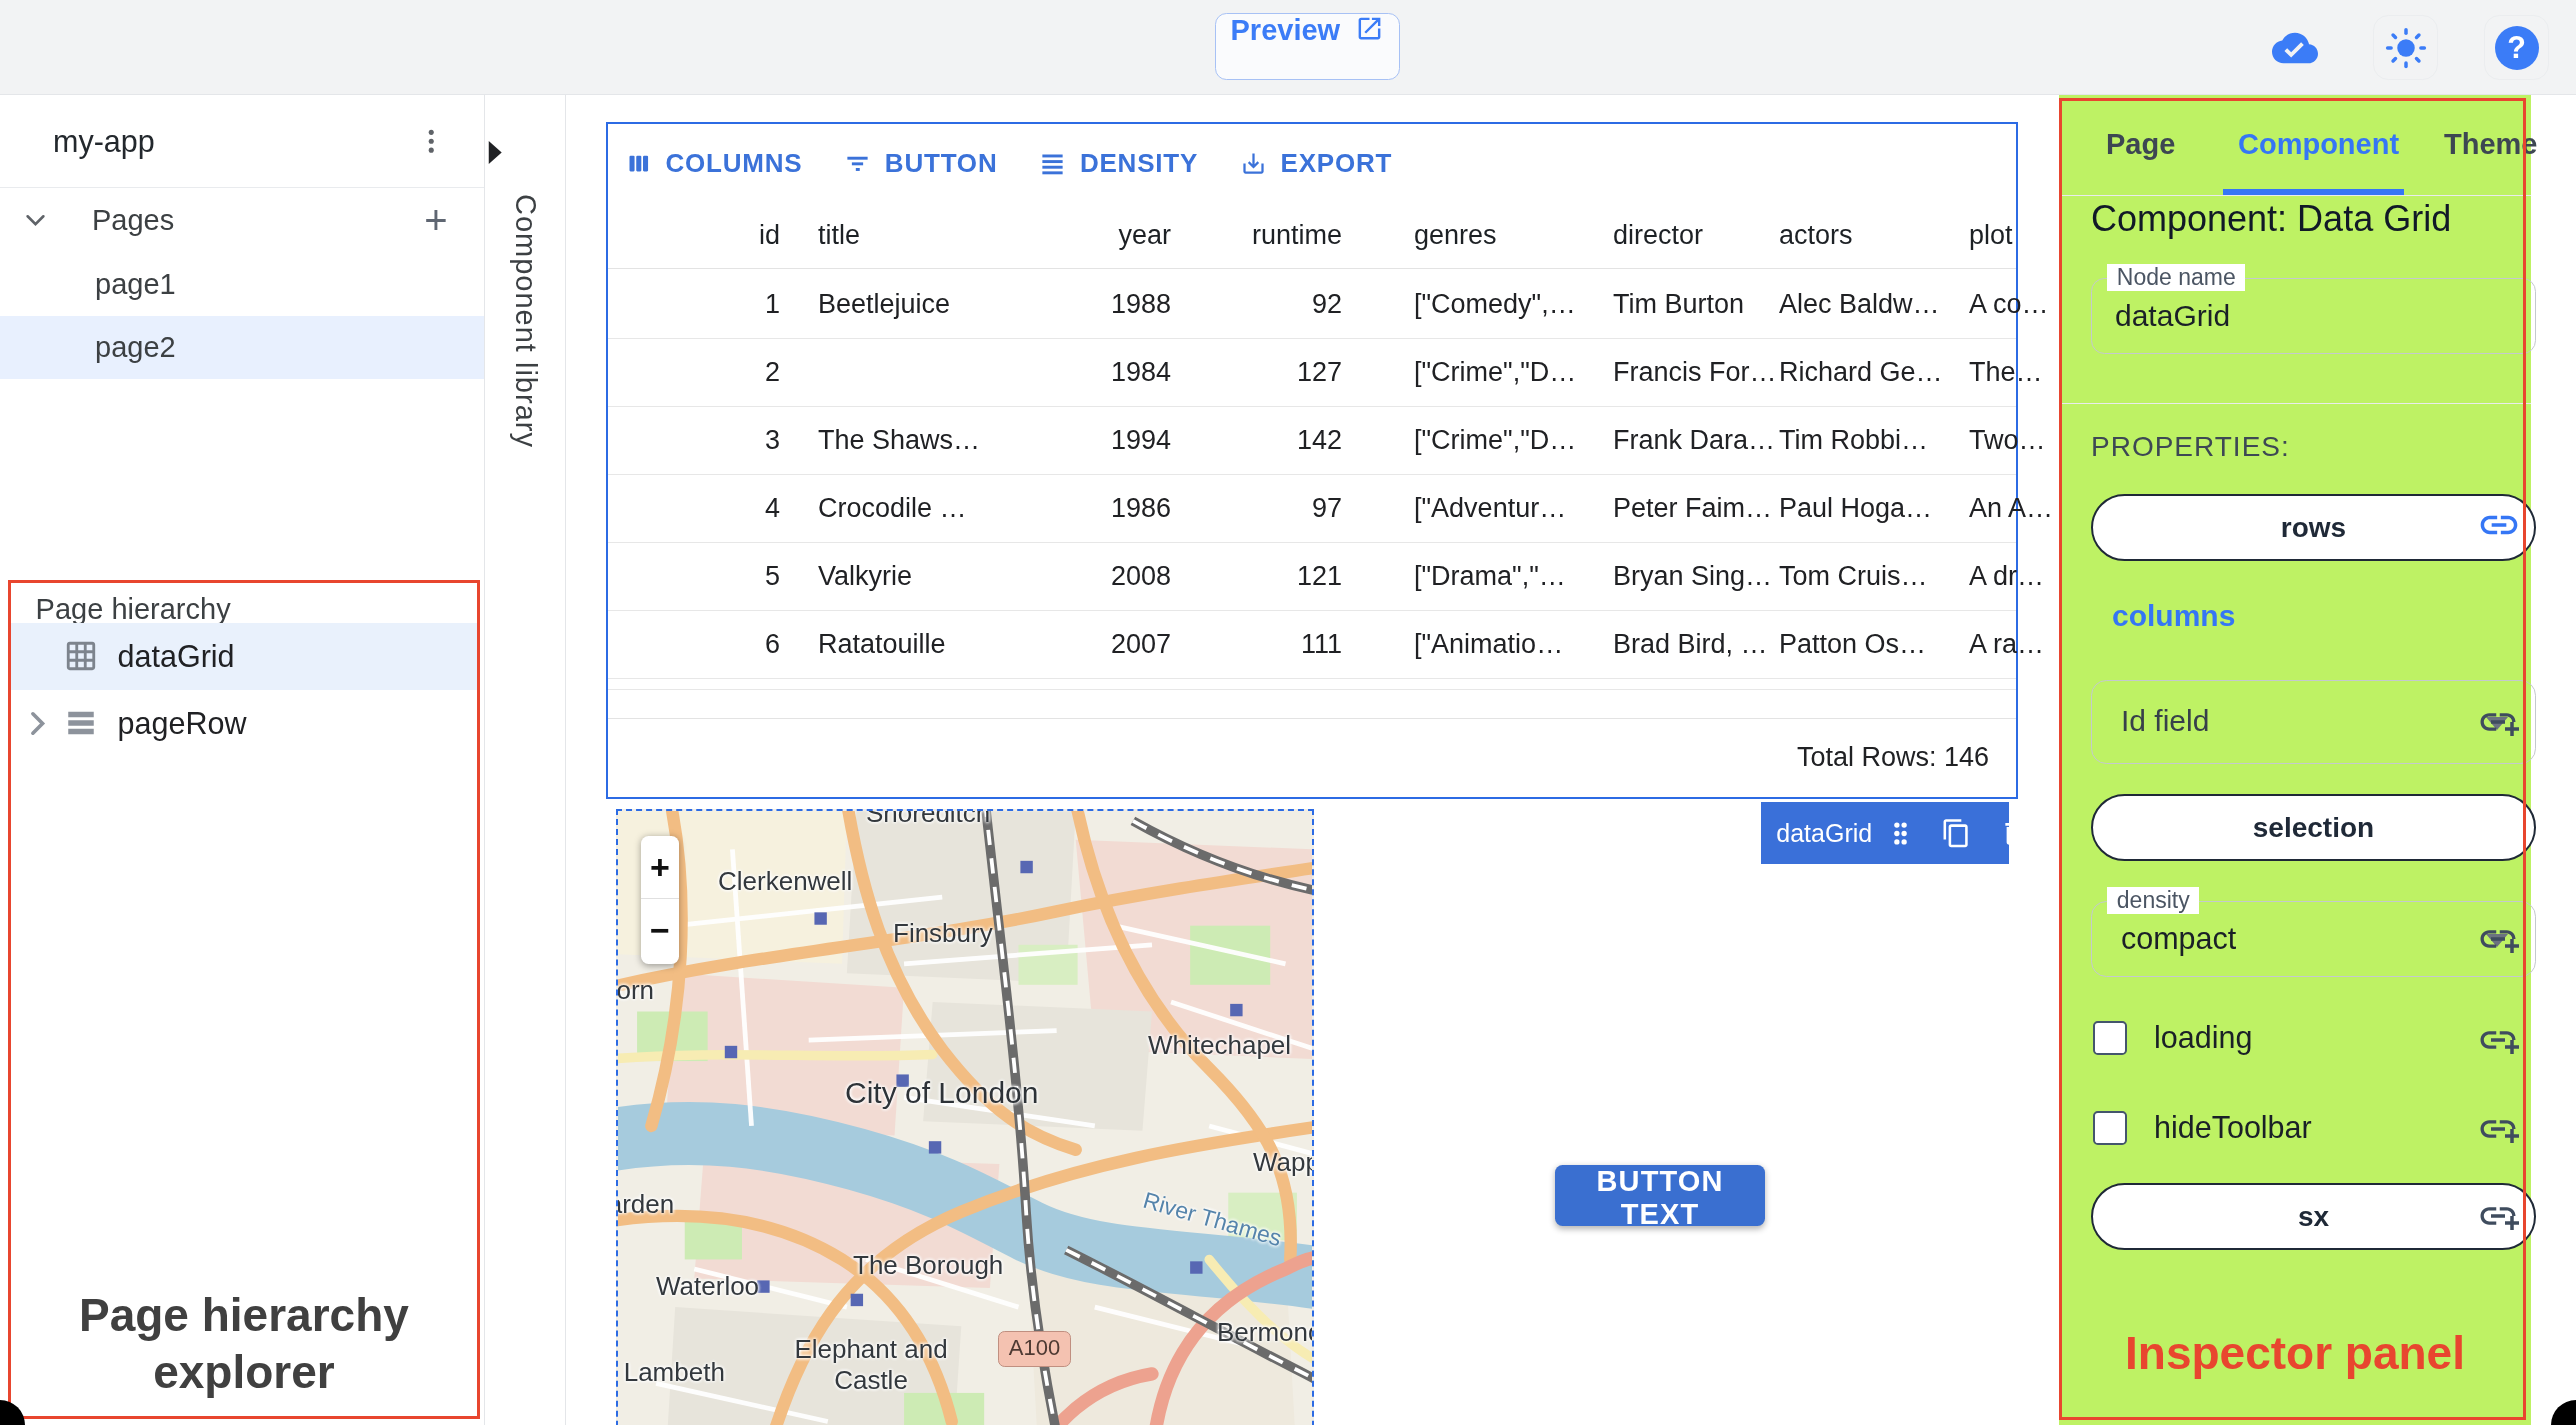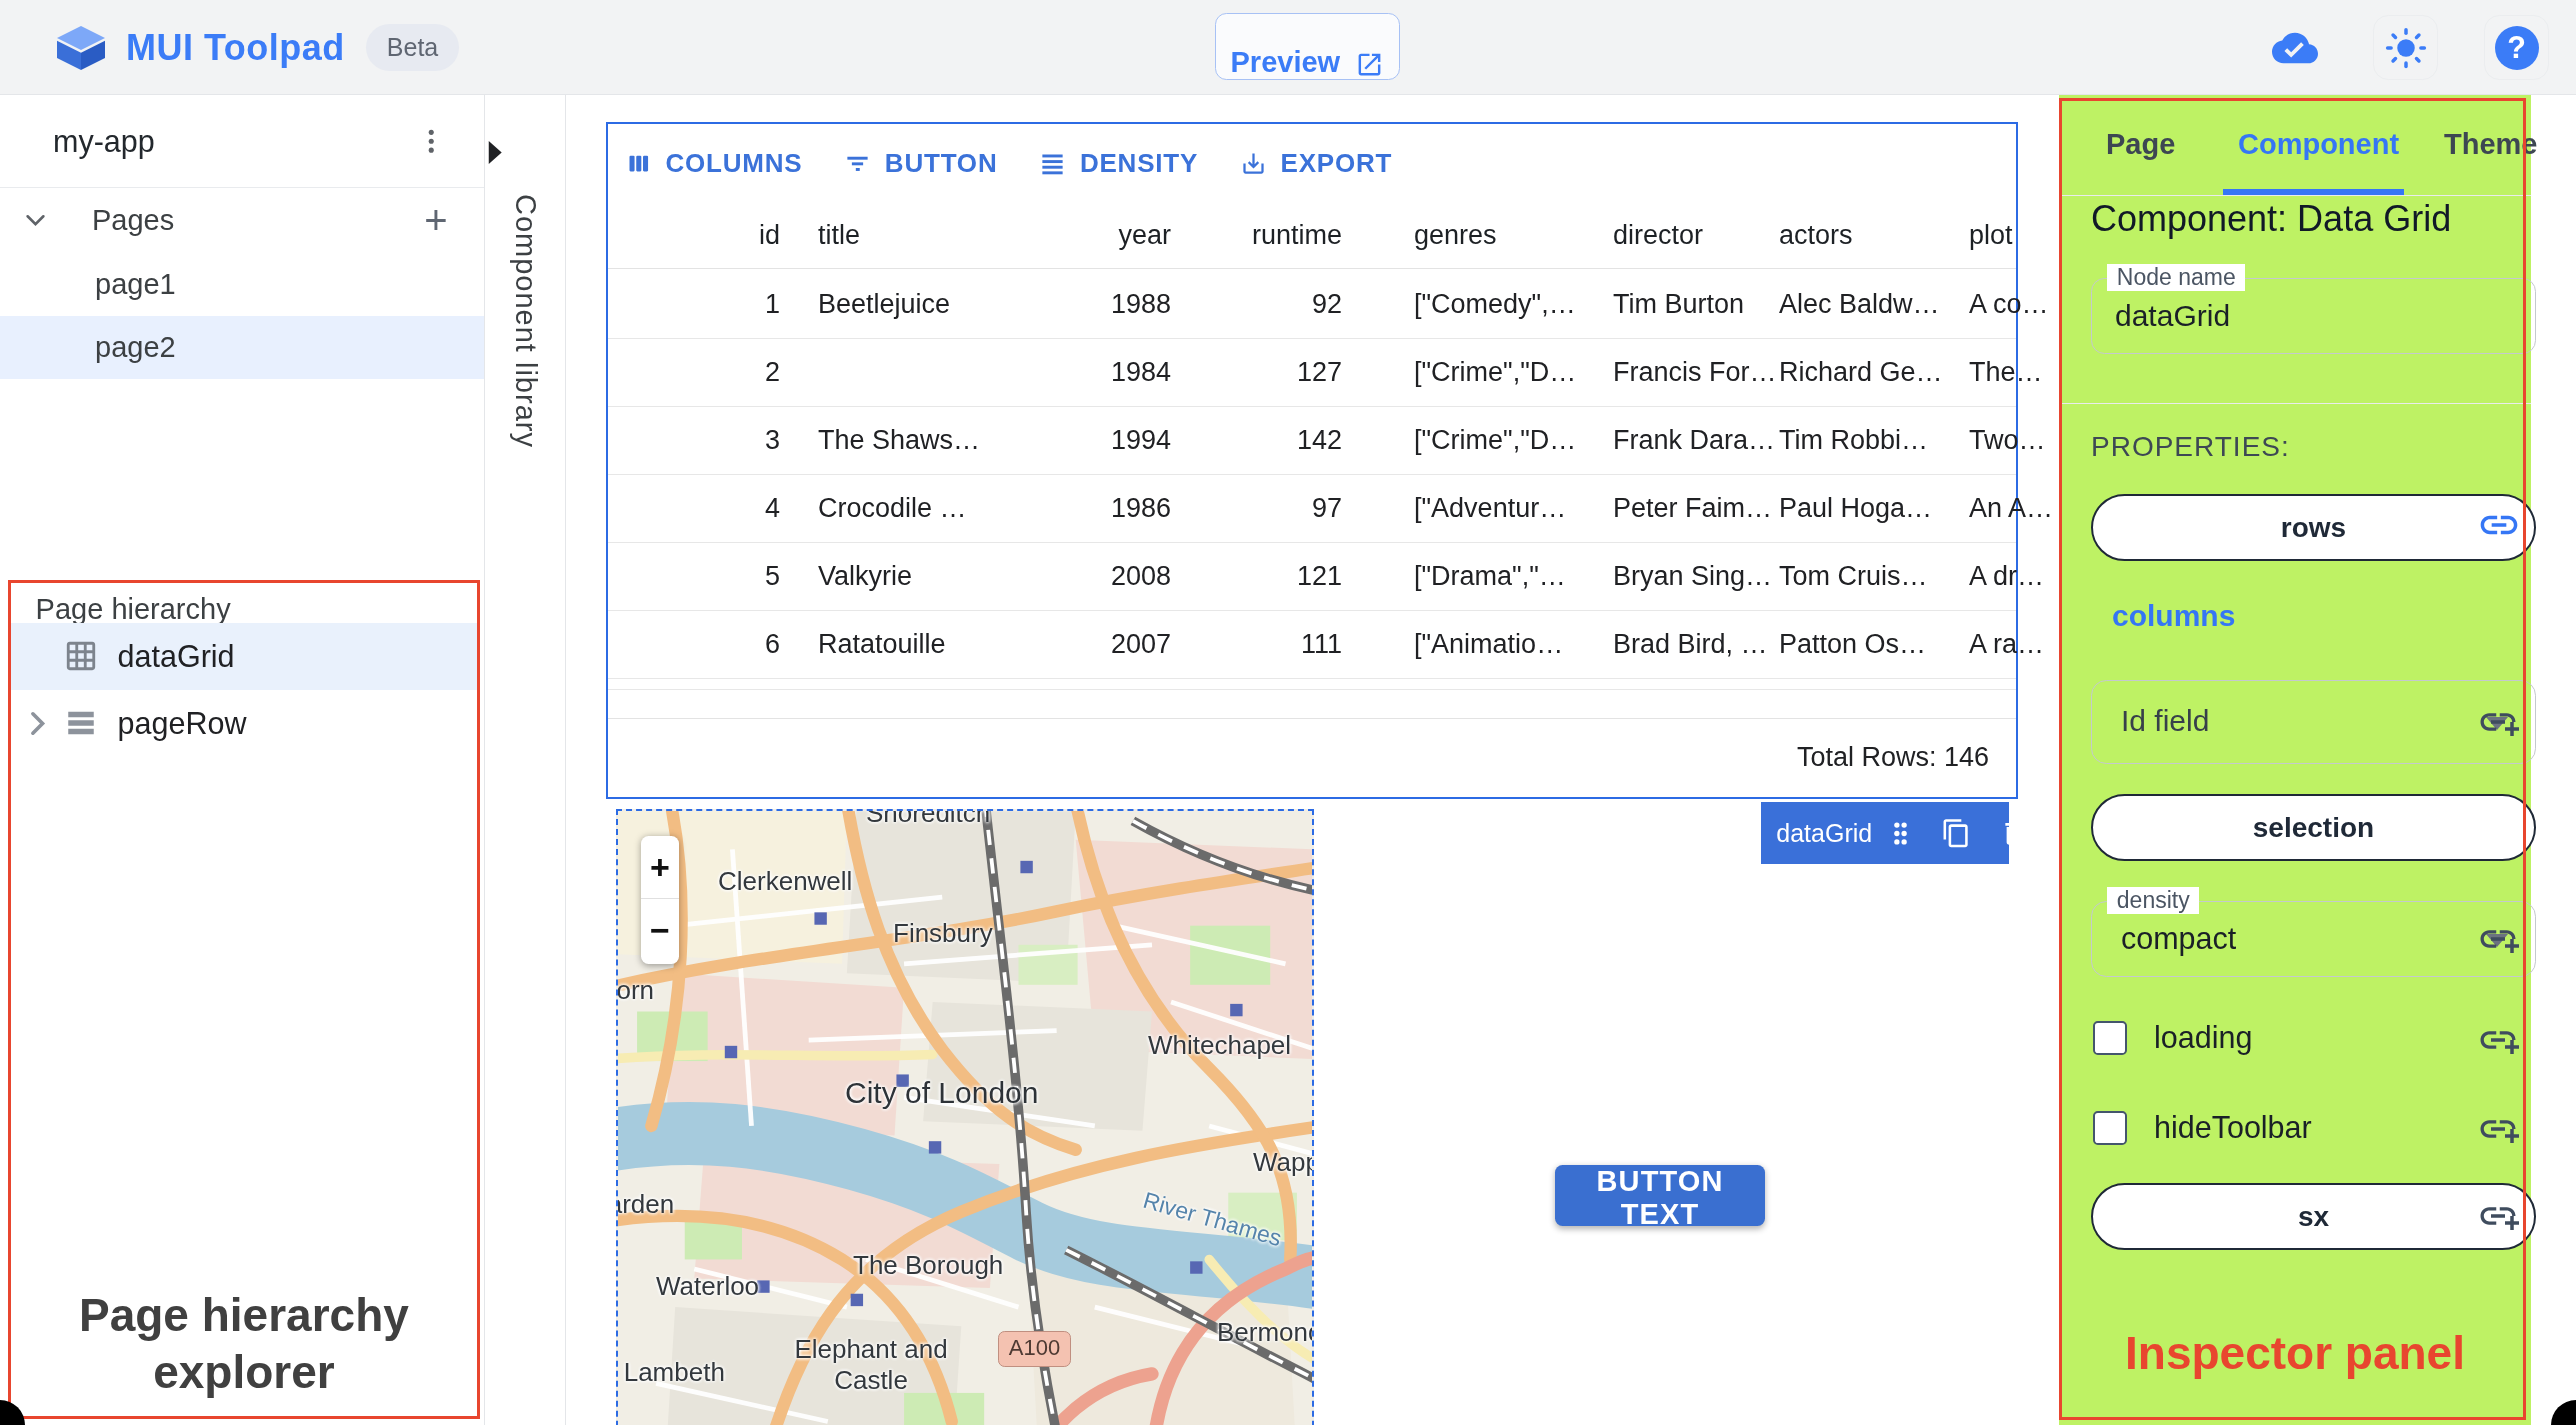--- a/index.html
+++ b/index.html
@@ -4,21 +4,21 @@
 <style>
   * { box-sizing: border-box; margin: 0; padding: 0; }
   html,body { width:2576px; height:1425px; }
   body { font-family:"Liberation Sans", sans-serif; background:#fff; overflow:hidden; position:relative; color:#1f2428; }
 
   
   .topbar { height:95px; background:#f2f3f4; border-bottom:1.9px solid #e4e6e9; position:relative; z-index:5; }
   .brand { position:absolute; left:57px; top:0; height:95px; display:flex; align-items:center; gap:21px; }
   .brand-title { font-size:36px; font-weight:bold; color:#3b7cf7; letter-spacing:0.5px; }
   .beta-chip { background:#e7eaf1; color:#5f6672; font-size:25px; padding:8.6px 21px; border-radius:29px; }
-  .preview-btn { position:absolute; left:1215px; top:13.4px; width:185px; height:67px; border:1.9px solid #a7c1f5; border-radius:11.4px; background:#fafbfd; display:flex; align-items:flex-end; justify-content:center; gap:15.3px; color:#3b7cf7; font-size:29px; font-weight:600; cursor:pointer; }
+  .preview-btn { position:absolute; left:1215px; top:13.4px; width:185px; height:67px; border:1.9px solid #a7c1f5; border-radius:11.4px; background:#fafbfd; display:flex; align-items:flex-start; justify-content:center; gap:15.3px; color:#3b7cf7; font-size:29px; font-weight:600; cursor:pointer; }
   .top-icons { position:absolute; right:27px; top:0; height:95px; display:flex; align-items:center; gap:46px; }
   .icon-btn { width:65px; height:65px; border:1.9px solid #ebedef; border-radius:15.3px; display:flex; align-items:center; justify-content:center; }
   .icon-plain { width:65px; height:65px; display:flex; align-items:center; justify-content:center; border:none; }
   .help-circle { width:44px; height:44px; border-radius:50%; background:#3b7cf7; color:#fff; font-size:30.5px; font-weight:bold; display:flex; align-items:center; justify-content:center; }
 
   
   .main { display:flex; height:1330px; }
 
   
   .sidebar { width:485px; border-right:1.9px solid #e4e6e9; position:relative; background:#fff; }
@@ -116,31 +116,20 @@
   .corner { position:absolute; width:25px; height:25px; background:#000; z-index:99; }
   .corner.bl { left:0; bottom:0; border-top-right-radius:25px; }
   .corner.br { right:0; bottom:0; border-top-left-radius:25px; }
 
   svg { display:block; }
 </style>
 </head>
 <body>
 
 <div class="topbar">
-  <div class="brand">
-    <span>
-      <svg width="48" height="44" viewBox="0 0 36 33">
-        <path d="M18 0 L36 9 L18 18 L0 9 Z" fill="#7da8f8"></path>
-        <path d="M0 11 L18 20 L18 33 L0 24 Z" fill="#3a6fd8"></path>
-        <path d="M36 11 L18 20 L18 33 L36 24 Z" fill="#2a5cc4"></path>
-      </svg>
-    </span>
-    <span class="brand-title">MUI Toolpad</span>
-    <span class="beta-chip">Beta</span>
-  </div>
   <div class="preview-btn">
     <span>Preview</span>
     <span>
       <svg width="29" height="29" viewBox="0 0 24 24" fill="#3b7cf7">
           <path d="M19 19H5V5h7V3H5c-1.11 0-2 .9-2 2v14c0 1.1.89 2 2 2h14c1.1 0 2-.9 2-2v-7h-2v7zM14 3v2h3.59l-9.83 9.83 1.41 1.41L19 6.41V10h2V3h-7z"></path>
         </svg>
     </span>
   </div>
   <div class="top-icons">
     <span class="icon-plain">

